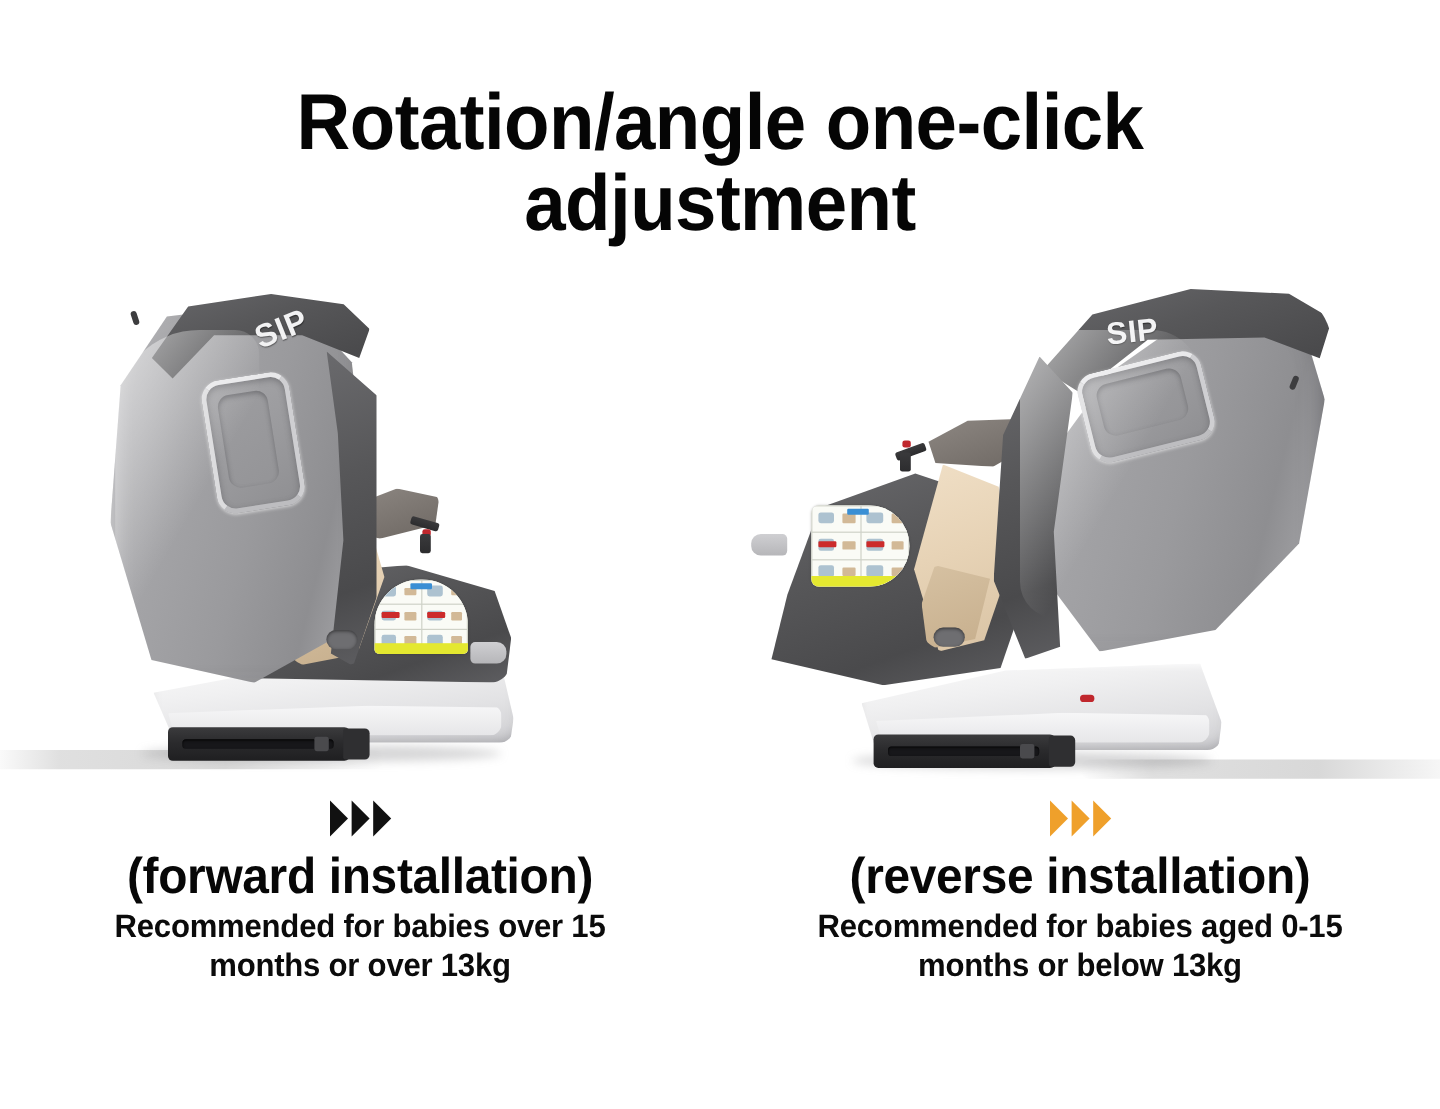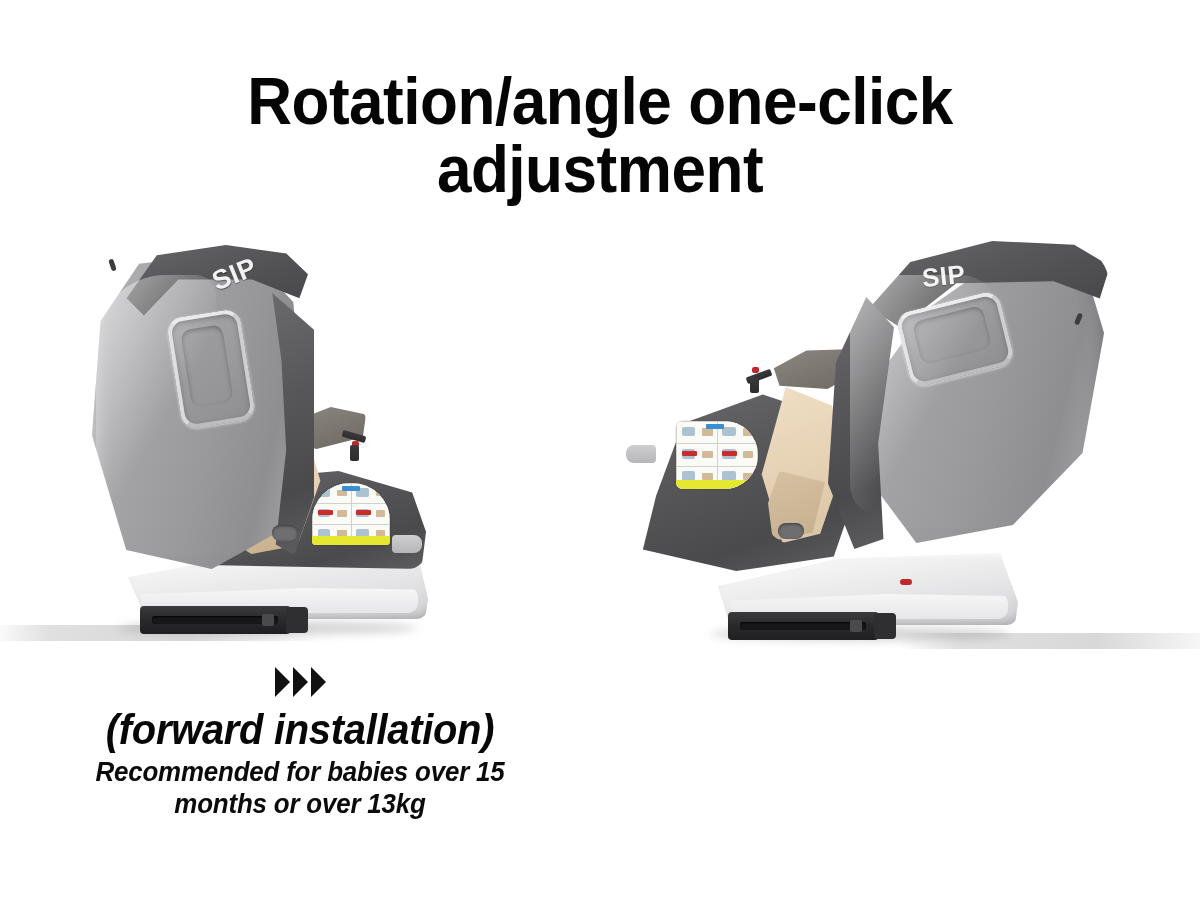--- a/index.html
+++ b/index.html
@@ -239,21 +239,21 @@
     background: linear-gradient(120deg, rgba(255,255,255,.55) 0%, rgba(255,255,255,0) 55%);
     pointer-events: none;
   }
 
   
   .caption {
     position: absolute;
     width: 600px;
     text-align: center;
   }
-  .caption.left  { left: 0;   top: 665px; font-style: italic; }
+  .caption.left  { left: 0;   top: 665px; }
   .caption.right { left: 600px; top: 665px; }
 
   .chevrons {
     display: flex;
     justify-content: center;
     align-items: center;
     gap: 3px;
     height: 34px;
   }
   .chev {
@@ -458,14 +458,24 @@
     <div class="chevrons dark">
       <span class="chev"></span>
       <span class="chev"></span>
       <span class="chev"></span>
     </div>
     <div class="cap-title">(forward installation)</div>
     <div class="cap-sub">Recommended for babies over 15
 months or over 13kg</div>
   </div>
 
+  <div class="caption right">
+    <div class="chevrons orange">
+      <span class="chev"></span>
+      <span class="chev"></span>
+      <span class="chev"></span>
+    </div>
+    <div class="cap-title">(reverse installation)</div>
+    <div class="cap-sub">Recommended for babies aged 0-15
+months or below 13kg</div>
+  </div>
 
 </div>
 
 </body></html>

